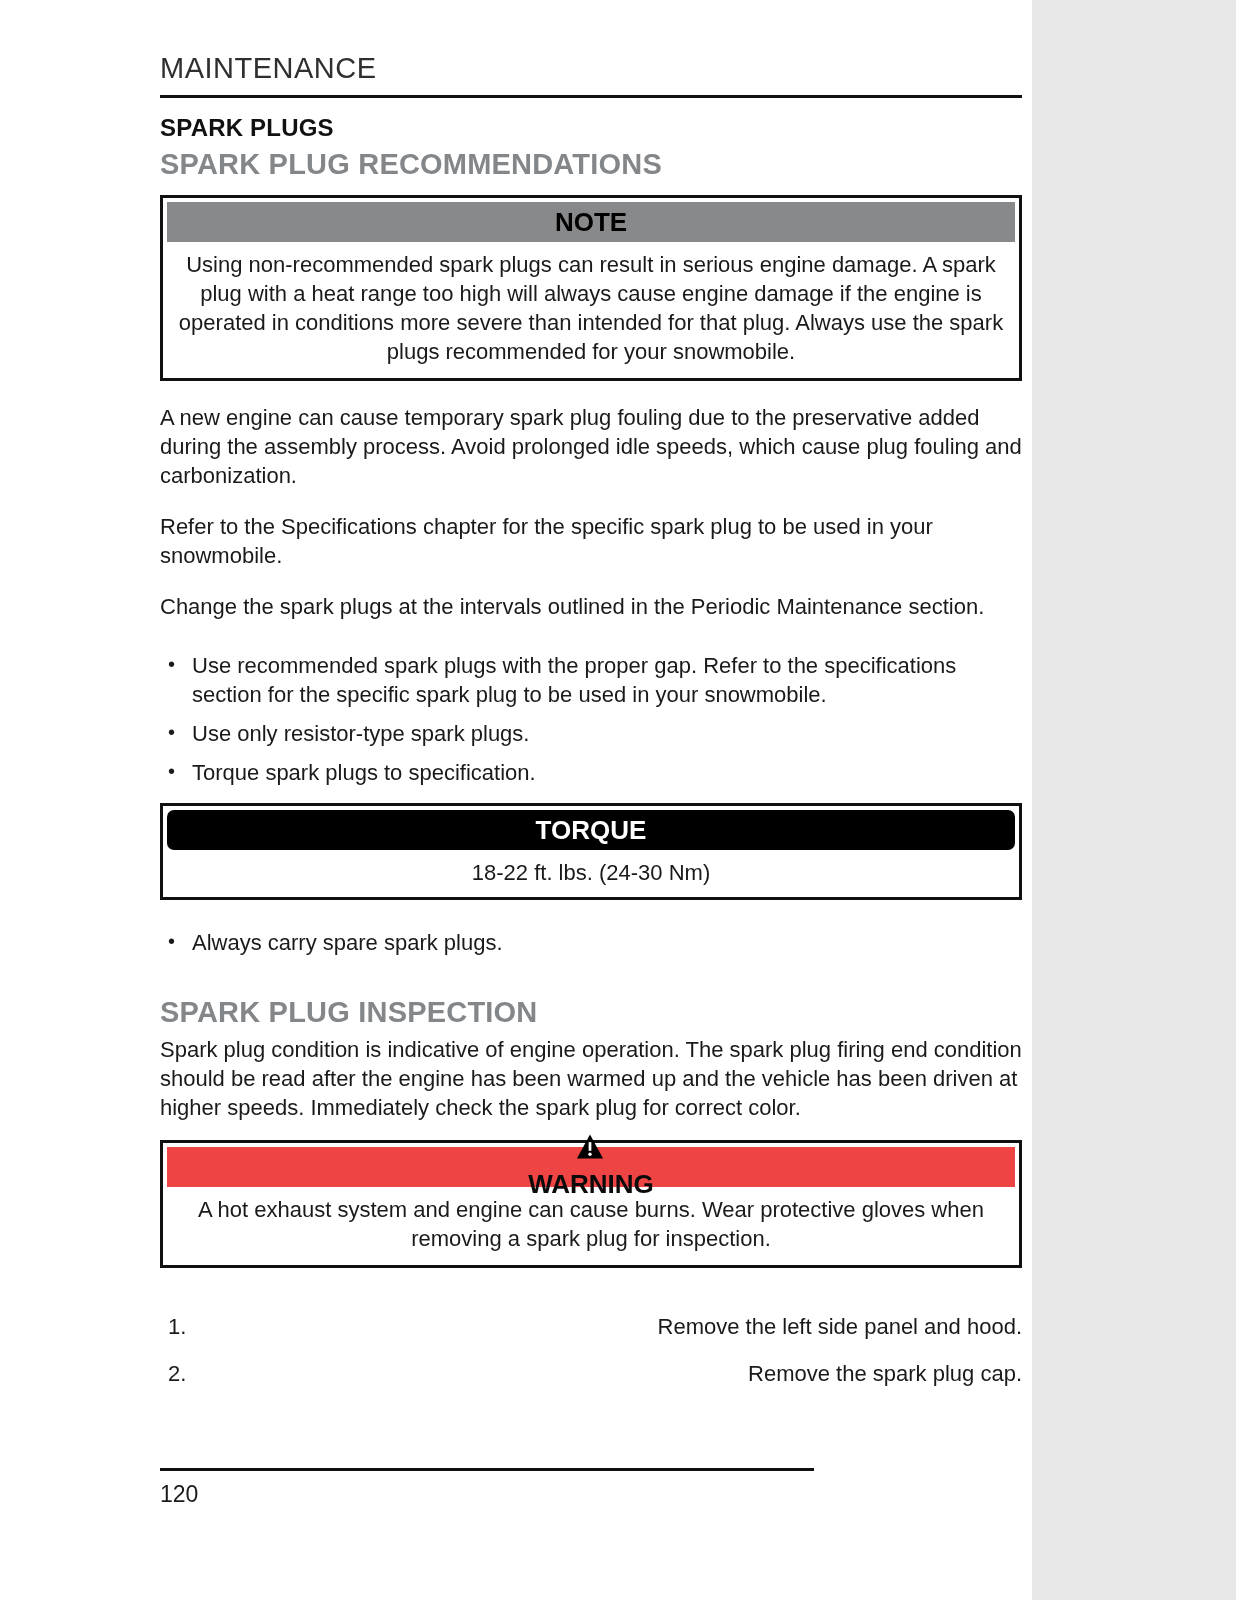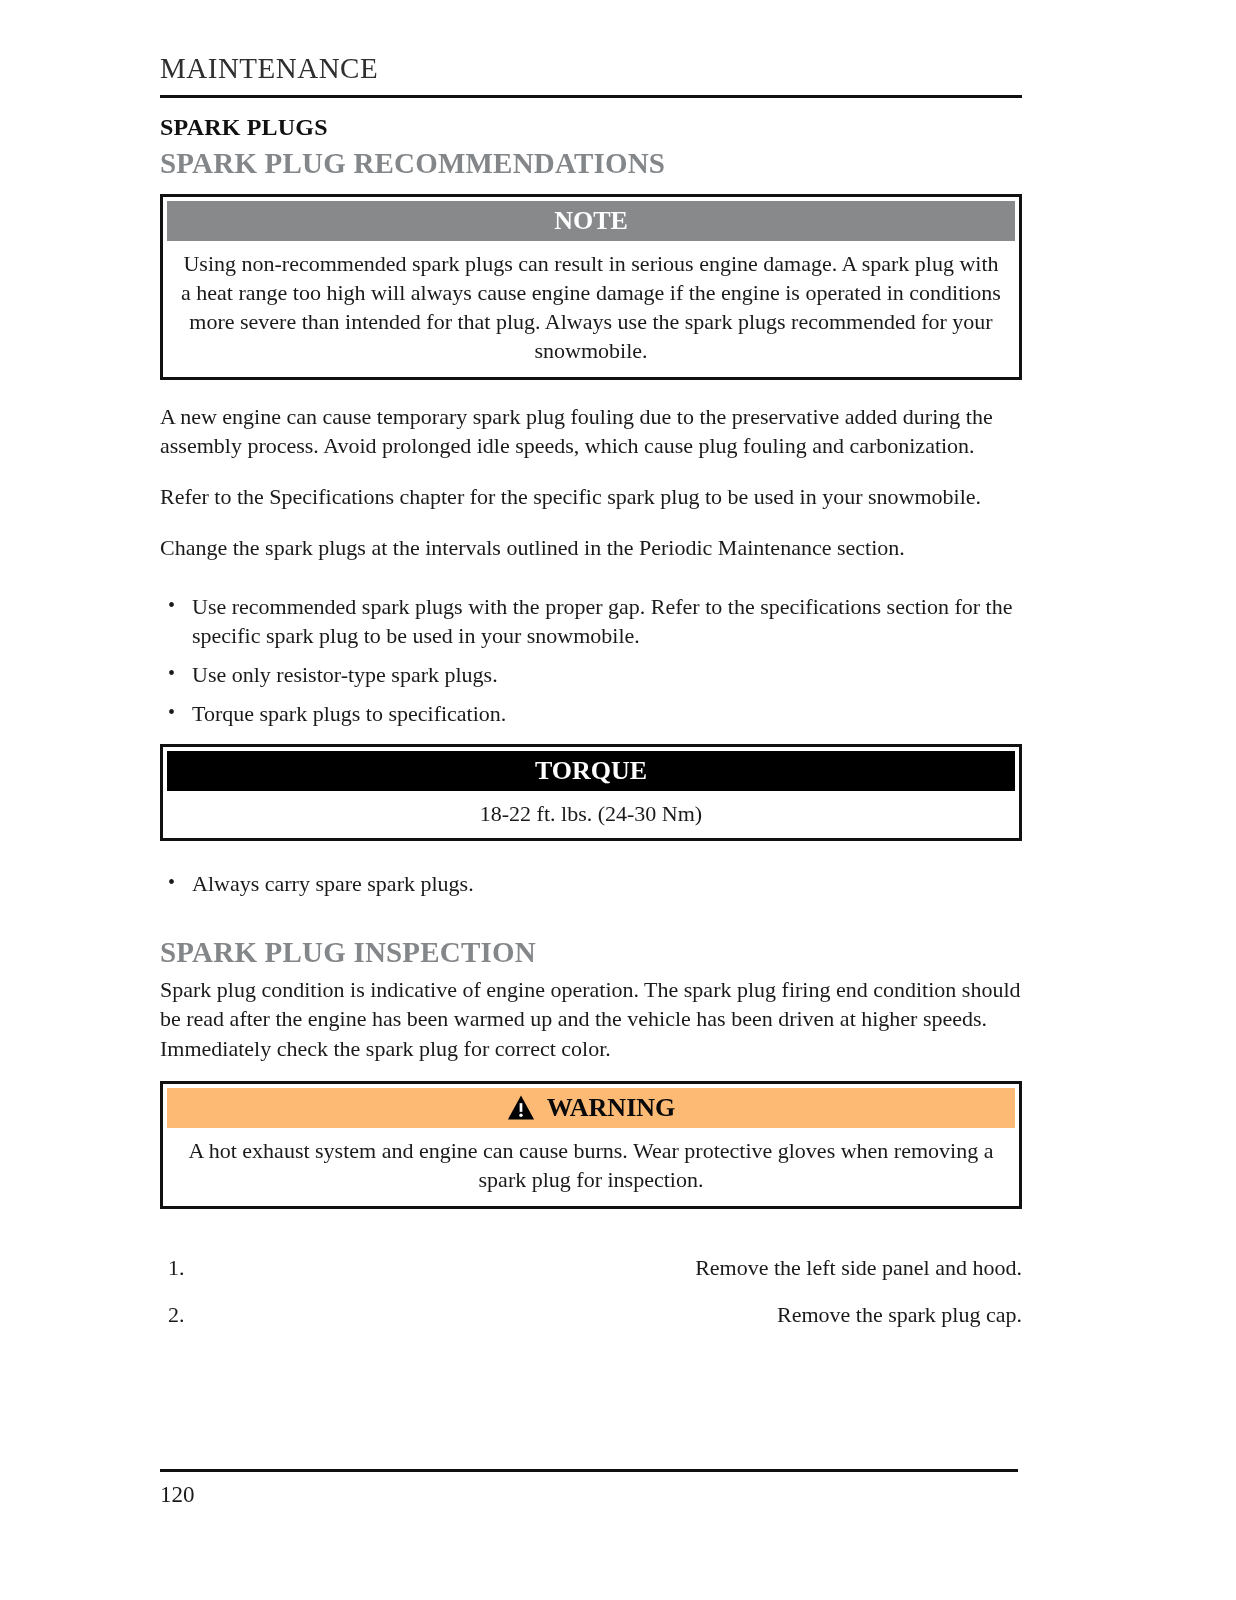--- a/index.html
+++ b/index.html
@@ -2,24 +2,24 @@
 <html><head>
 <meta charset="utf-8">
 <style>
   html, body {
     margin: 0;
     padding: 0;
     background: #e8e8e8;
   }
   .page {
     position: relative;
-    width: 1236px;
+    width: 1032px;
     height: 1600px;
     background: #ffffff;
-    font-family: Liberation Serif, serif;
+    font-family: Liberation Sans, sans-serif;
     color: #1a1a1a;
     box-sizing: border-box;
     padding: 52px 214px 0 160px;
     overflow: hidden;
   }
   .content { width: 862px; }
 
   .running-head {
     font-size: 29px;
     font-weight: 400;
@@ -59,23 +59,23 @@
   }
   .alert-box .bar {
     margin: 4px 4px 0 4px;
     height: 40px;
     display: flex;
     align-items: center;
     justify-content: center;
     font-size: 26px;
     font-weight: 700;
   }
-  .alert-box .bar.gray   { background: #87898b; color: #ffffff; }
-  .alert-box .bar.black  { background: #000000; color: #ffffff; }
-  .alert-box .bar.warning { background: #fdba74; color: #0a0a0a; gap: 10px; }
+  .alert-box .bar.gray   { background: #87898b; color: #000000; }
+  .alert-box .bar.black  { background: #000000; color: #ffffff; border-radius: 7px; }
+  .alert-box .bar.warning { background: #ef4444; color: #0a0a0a; gap: 10px; flex-direction: column; }
   .alert-box .box-body {
     padding: 8px 14px 12px 14px;
     text-align: center;
     font-size: 22px;
     line-height: 1.32;
     border-radius: 22px;
   }
   .warning-icon { display: inline-flex; margin-right: 2px; }
 
   p.body-text {

